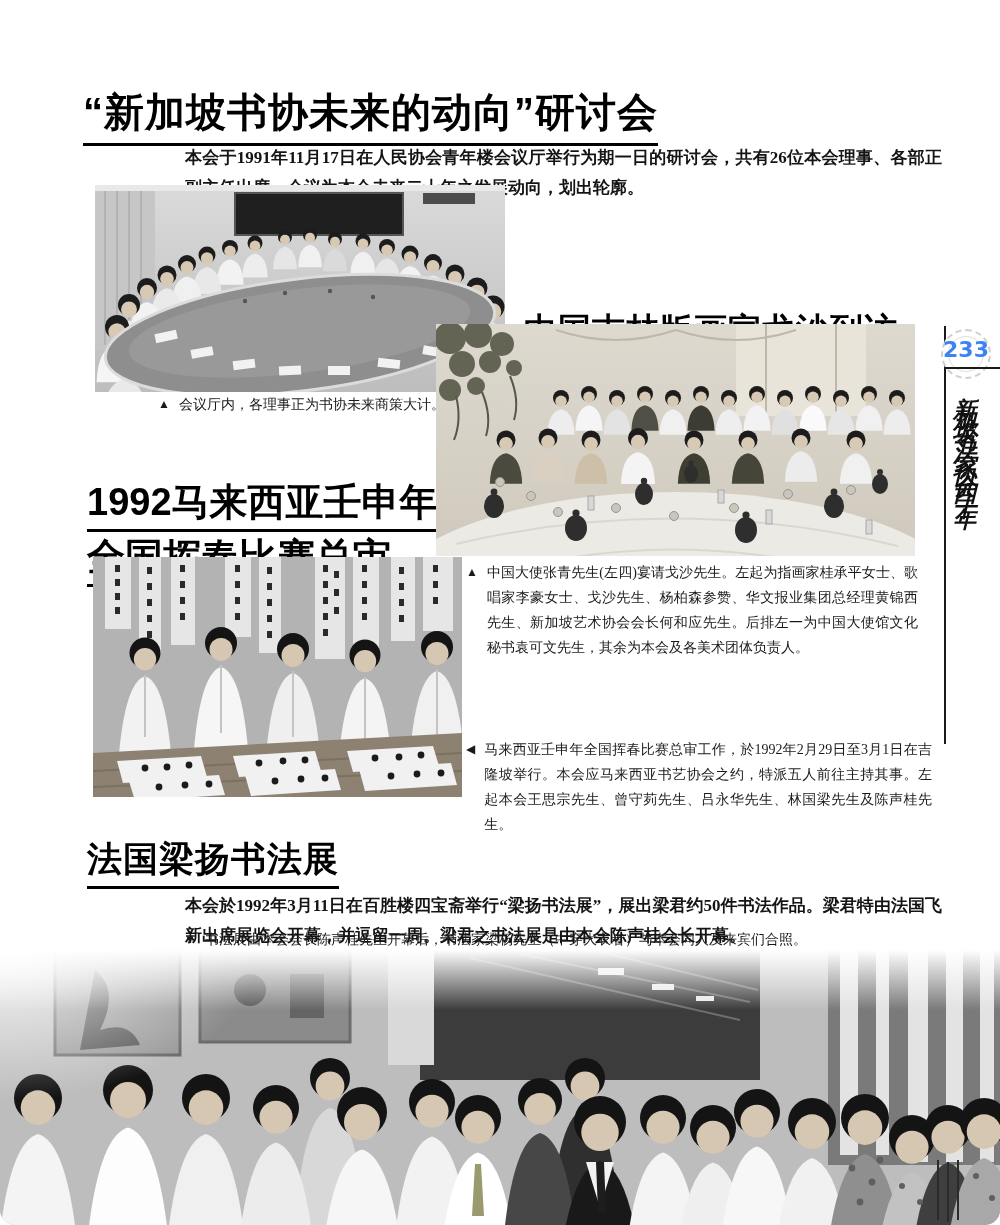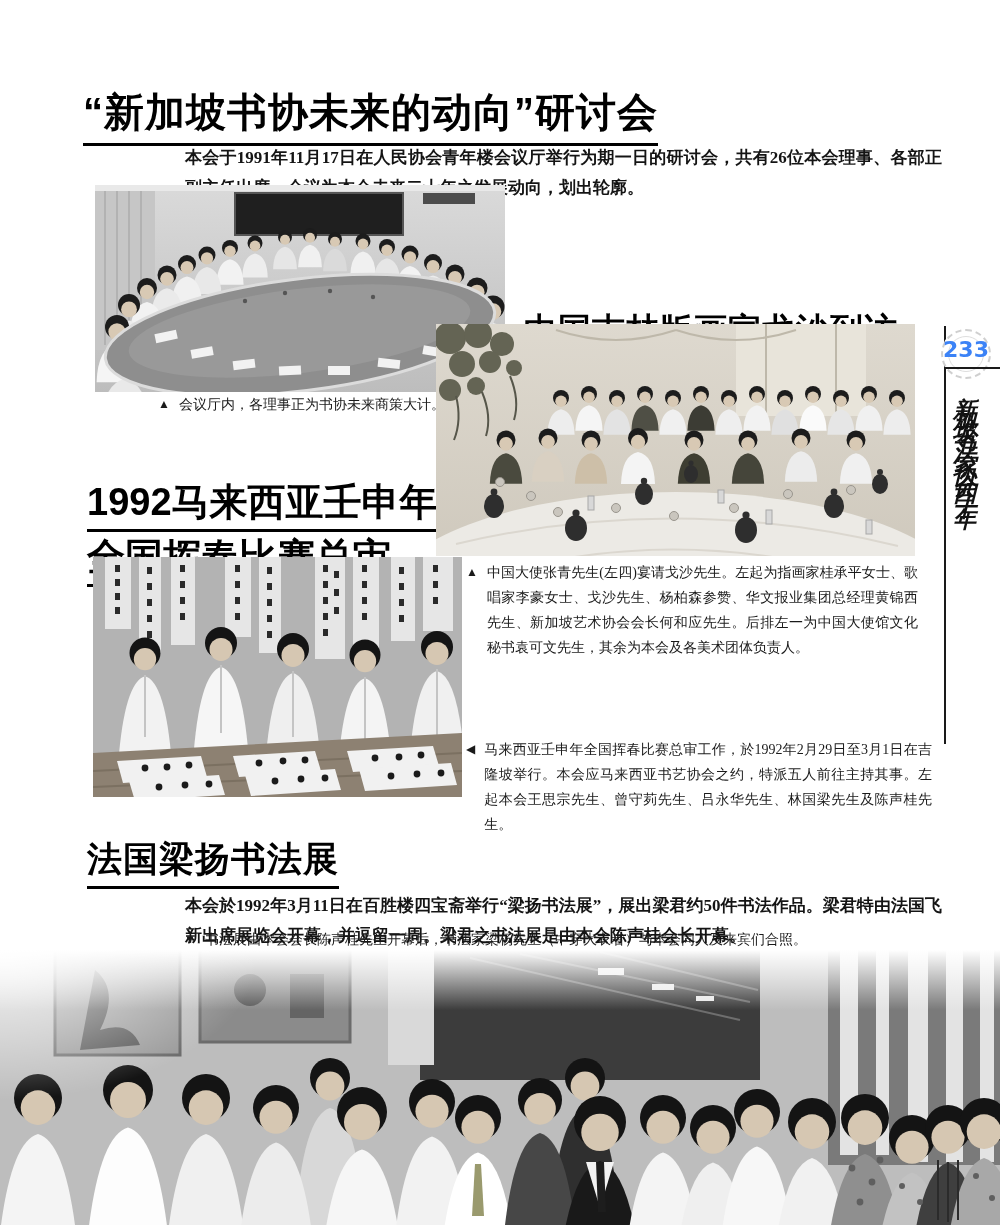--- a/index.html
+++ b/index.html
@@ -1,19 +1,20 @@
 <!DOCTYPE html>
 <html><head>
 <meta charset="utf-8">
 <style>
   html,body{margin:0;padding:0;background:#fff;}
   .page{
     position:relative;width:1000px;height:1225px;background:#ffffff;
     color:#111;overflow:hidden;
     font-family:"Liberation Serif","DejaVu Serif",serif;
+    border-radius:15px;
   }
   .abs{position:absolute;}
   
   .headline{
     position:absolute;font-family:"Liberation Sans","DejaVu Sans",sans-serif;
     font-weight:700;color:#000;white-space:nowrap;
   }
   .headline .line{display:inline-block;border-bottom:3px solid #000;padding-bottom:3px;}
   #title-seminar{left:83px;top:58px;font-size:40px;letter-spacing:1px;}
   #title-gesha{left:524px;top:264px;font-size:33px;letter-spacing:1px;margin-top:44px;}

